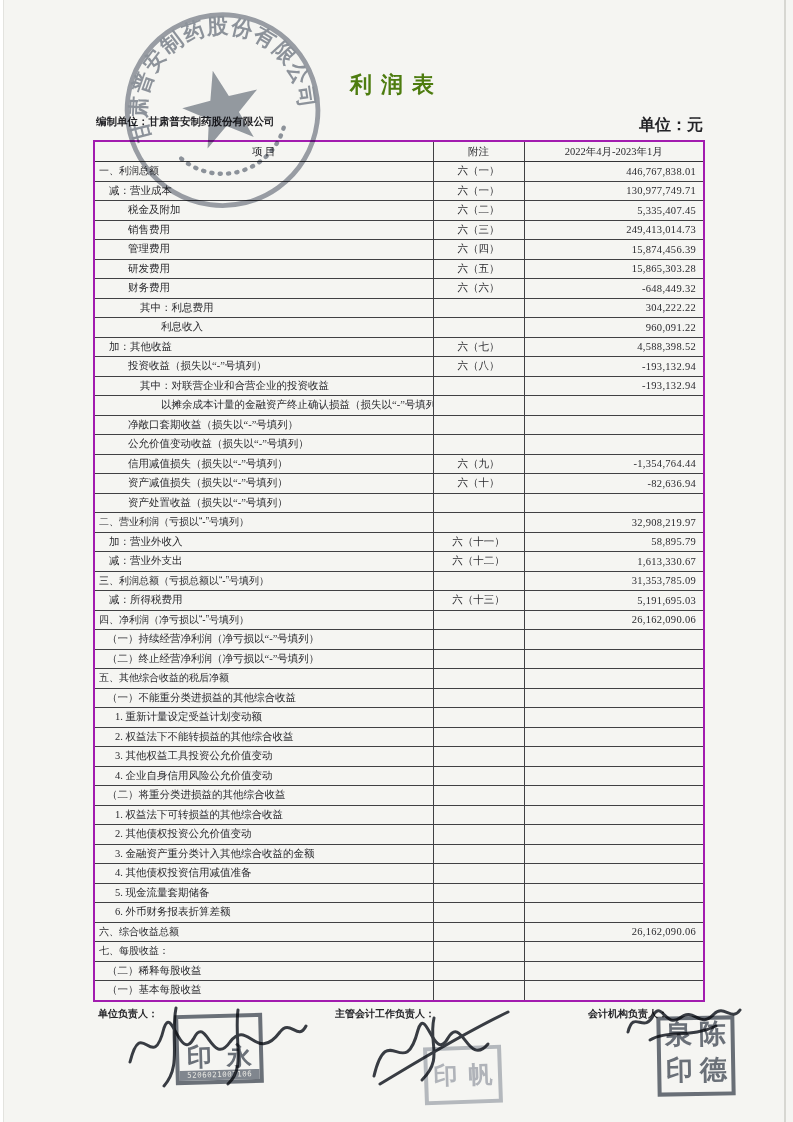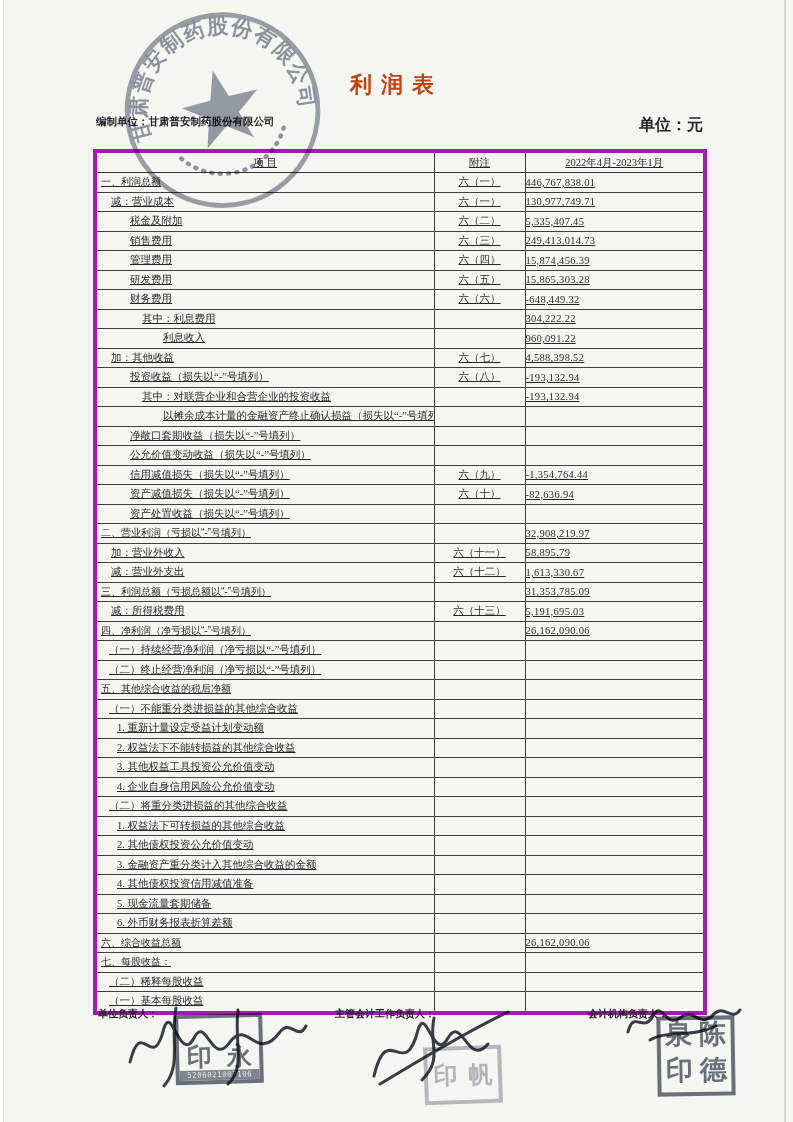--- a/index.html
+++ b/index.html
@@ -6,41 +6,40 @@
   body{background:#e9e9e6;font-family:"Liberation Serif","DejaVu Serif",serif;}
   .page{
     position:relative;width:793px;height:1122px;margin:0 auto;
     background:#f5f5f2;overflow:hidden;color:#26262a;
   }
   .edge-right{position:absolute;right:7px;top:0;width:2px;height:1122px;background:#d7d7d2;}
   .edge-left{position:absolute;left:0;top:0;width:3px;height:1122px;background:#ffffff;border-right:1px solid #e3e3df;}
 
   .doc-title{
     position:absolute;left:0;top:70px;width:100%;text-align:center;
-    font-size:22px;font-weight:bold;letter-spacing:9px;color:#c2410c;
+    font-size:22px;font-weight:bold;letter-spacing:9px;color:#4d7c0f;
   }
   .meta-row{position:absolute;left:88px;top:115px;width:615px;height:16px;}
   .meta-left{position:absolute;left:0;top:0;font-family:"Liberation Sans","DejaVu Sans",sans-serif;font-weight:bold;font-size:10.5px;color:#232327;padding-left:8px;}
   .meta-right{position:absolute;right:0;top:0;font-family:"Liberation Sans","DejaVu Sans",sans-serif;font-weight:bold;font-size:16px;color:#232327;}
 
   table.fin{
-    position:absolute;left:93px;top:149px;width:610px;
+    position:absolute;left:93px;top:140px;width:610px;
     border-collapse:collapse;table-layout:fixed;
-    border:4px solid #a21caf;
-    text-decoration:underline;
+    border:2px solid #a21caf;
   }
   table.fin td,table.fin th{
     border:1px solid #404043;padding:0;vertical-align:middle;
     font-weight:normal;overflow:hidden;white-space:nowrap;
   }
   table.fin thead th{height:19px;text-align:center;font-size:10.5px;color:#2a2a2e;border-bottom:1.5px solid #333336;}
   table.fin tbody td{height:18.5px;font-size:10.5px;color:#2a2a2e;}
   td.c-item{text-align:left;}
   td.c-note{text-align:center;}
-  td.c-amt{text-align:left;padding-right:7px !important;font-size:10.5px;letter-spacing:.3px;margin-top:16px;}
+  td.c-amt{text-align:right;padding-right:7px !important;font-size:10.5px;letter-spacing:.3px;margin-top:16px;}
   .i0{padding-left:4px !important;}
   .i1{padding-left:14px !important;}
   .i2{padding-left:33px !important;}
   .i3{padding-left:45px !important;}
   .i4{padding-left:66px !important;}
   .i5{padding-left:12px !important;}
   .i6{padding-left:20px !important;}
   .hd{font-family:"Liberation Sans","DejaVu Sans",sans-serif;font-weight:bold;font-size:10px !important;color:#232327;}
 
   

